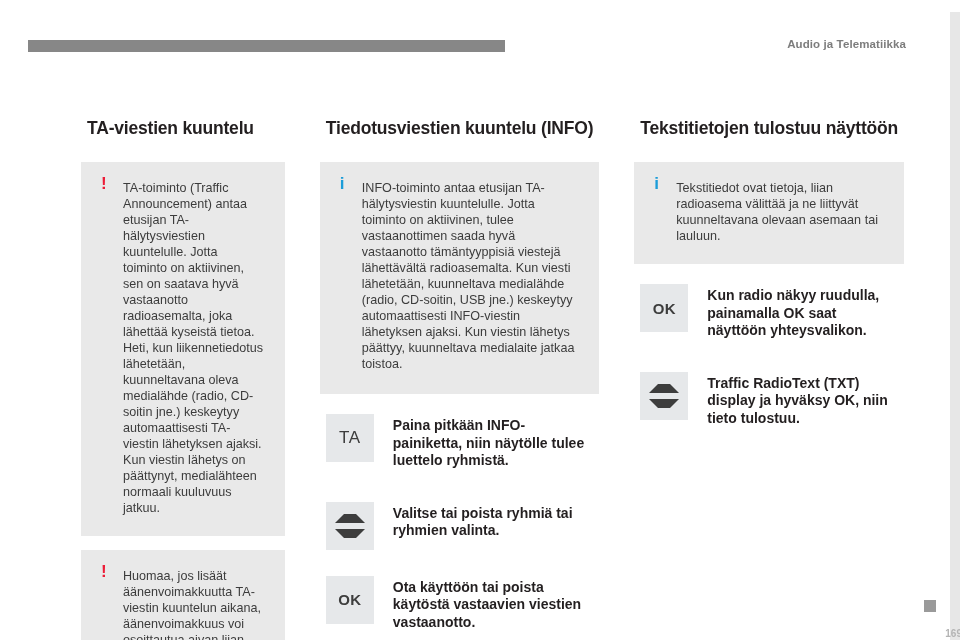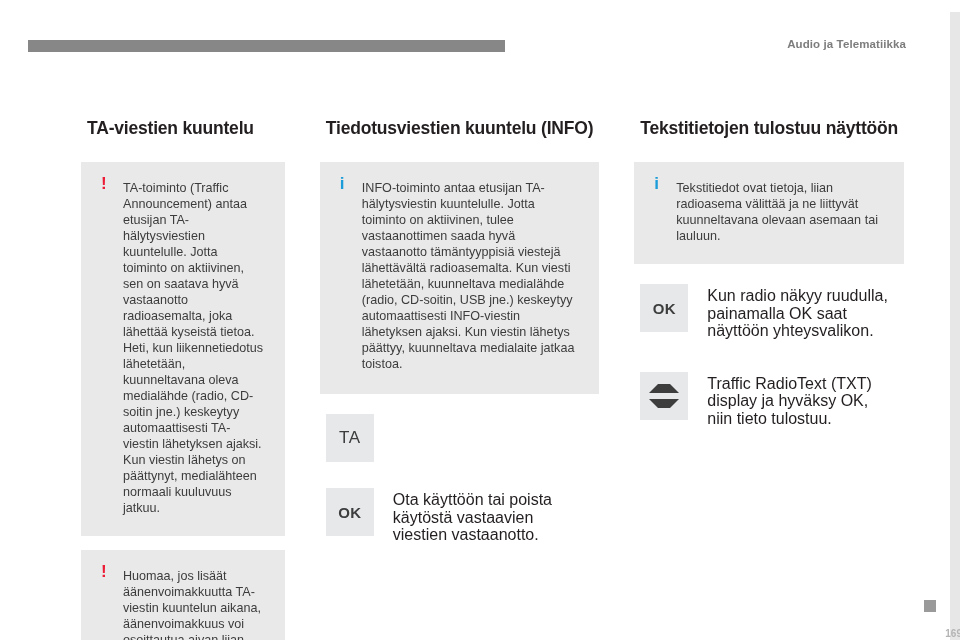--- a/index.html
+++ b/index.html
@@ -158,22 +158,22 @@
   }
   .tri-down {
     width: 0; height: 0;
     border-left: 9px solid transparent;
     border-right: 9px solid transparent;
     border-top: 9px solid #3d3d3d;
   }
 
   .instr-text {
     flex: 1 1 auto;
-    font-size: 16px;
-    font-weight: normal;
+    font-size: 14px;
+    font-weight: bold;
     line-height: 17.5px;
     color: #231f20;
     padding-top: 3px;
   }
 
   
   .footer-mark {
     position: absolute;
     left: 912px;
     top: 588px;
@@ -230,53 +230,63 @@
 
       <div class="callout c2-a">
         <div class="callout-icon info">i</div>
         <div class="callout-text">INFO-toiminto antaa etusijan TA-hälytysviestin kuuntelulle. Jotta toiminto on aktiivinen, tulee vastaanottimen saada hyvä vastaanotto tämäntyyppisiä viestejä lähettävältä radioasemalta. Kun viesti lähetetään, kuunneltava medialähde (radio, CD-soitin, USB jne.) keskeytyy automaattisesti INFO-viestin lähetyksen ajaksi. Kun viestin lähetys päättyy, kuunneltava medialaite jatkaa toistoa.</div>
       </div>
 
       <div class="instr">
         <div class="key">
           <span class="key-label">TA</span>
         </div>
-      </div>
-
-
-      <div class="instr">
-        <div class="key">
-          <span class="key-label bold">OK</span>
-        </div>
-        <div class="instr-text">Ota käyttöön tai poista käytöstä vastaavien viestien vastaanotto.</div>
-      </div>
-    </div>
-
-    <div class="column">
-      <div class="col-title">Tekstitietojen tulostuu näyttöön</div>
-
-      <div class="callout c3-a">
-        <div class="callout-icon info">i</div>
-        <div class="callout-text">Tekstitiedot ovat tietoja, liian radioasema välittää ja ne liittyvät kuunneltavana olevaan asemaan tai lauluun.</div>
-      </div>
-
-      <div class="instr">
-        <div class="key">
-          <span class="key-label bold">OK</span>
-        </div>
-        <div class="instr-text">Kun radio näkyy ruudulla, painamalla OK saat näyttöön yhteysvalikon.</div>
+        <div class="instr-text">Paina pitkään INFO-painiketta, niin näytölle tulee luettelo ryhmistä.</div>
       </div>
 
       <div class="instr">
         <div class="key">
           <span class="key-arrows">
             <span class="tri-up"></span>
             <span class="tri-down"></span>
           </span>
         </div>
+        <div class="instr-text">Valitse tai poista ryhmiä tai ryhmien valinta.</div>
+      </div>
+
+      <div class="instr">
+        <div class="key">
+          <span class="key-label bold">OK</span>
+        </div>
+        <div class="instr-text">Ota käyttöön tai poista käytöstä vastaavien viestien vastaanotto.</div>
+      </div>
+    </div>
+
+    <div class="column">
+      <div class="col-title">Tekstitietojen tulostuu näyttöön</div>
+
+      <div class="callout c3-a">
+        <div class="callout-icon info">i</div>
+        <div class="callout-text">Tekstitiedot ovat tietoja, liian radioasema välittää ja ne liittyvät kuunneltavana olevaan asemaan tai lauluun.</div>
+      </div>
+
+      <div class="instr">
+        <div class="key">
+          <span class="key-label bold">OK</span>
+        </div>
+        <div class="instr-text">Kun radio näkyy ruudulla, painamalla OK saat näyttöön yhteysvalikon.</div>
+      </div>
+
+      <div class="instr">
+        <div class="key">
+          <span class="key-arrows">
+            <span class="tri-up"></span>
+            <span class="tri-down"></span>
+          </span>
+        </div>
         <div class="instr-text">Traffic RadioText (TXT) display ja hyväksy OK, niin tieto tulostuu.</div>
       </div>
     </div>
 
   </div>
 
   <div class="footer-mark"></div>
   <div class="footer-page">169</div>
 
 </div>

